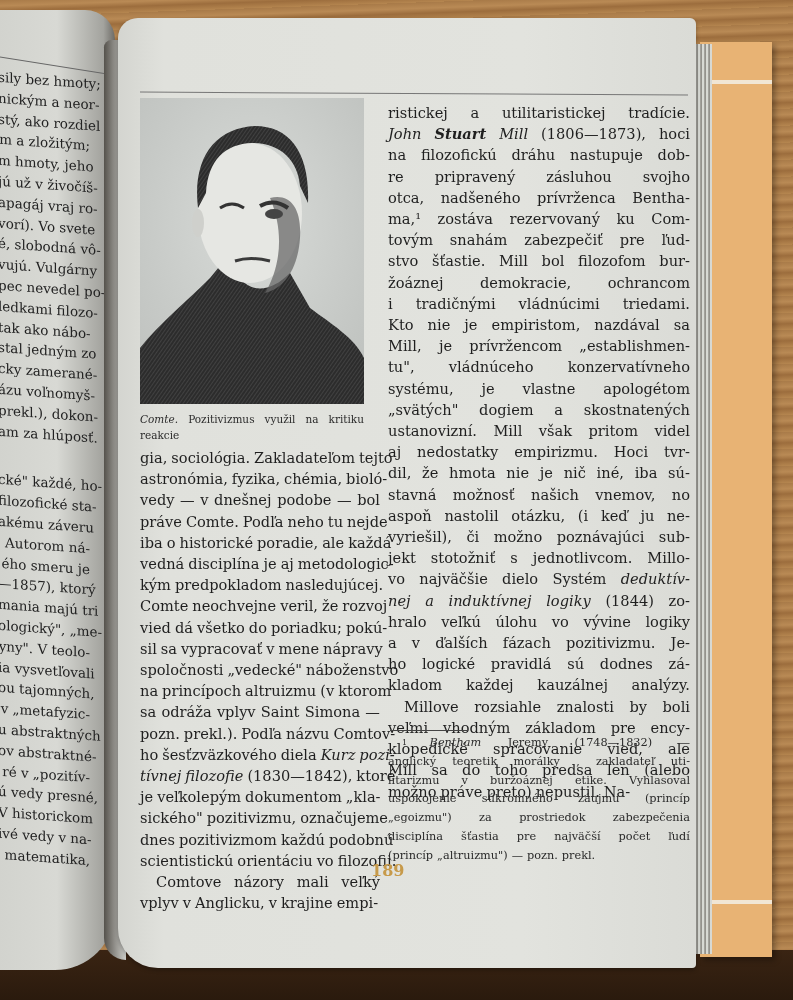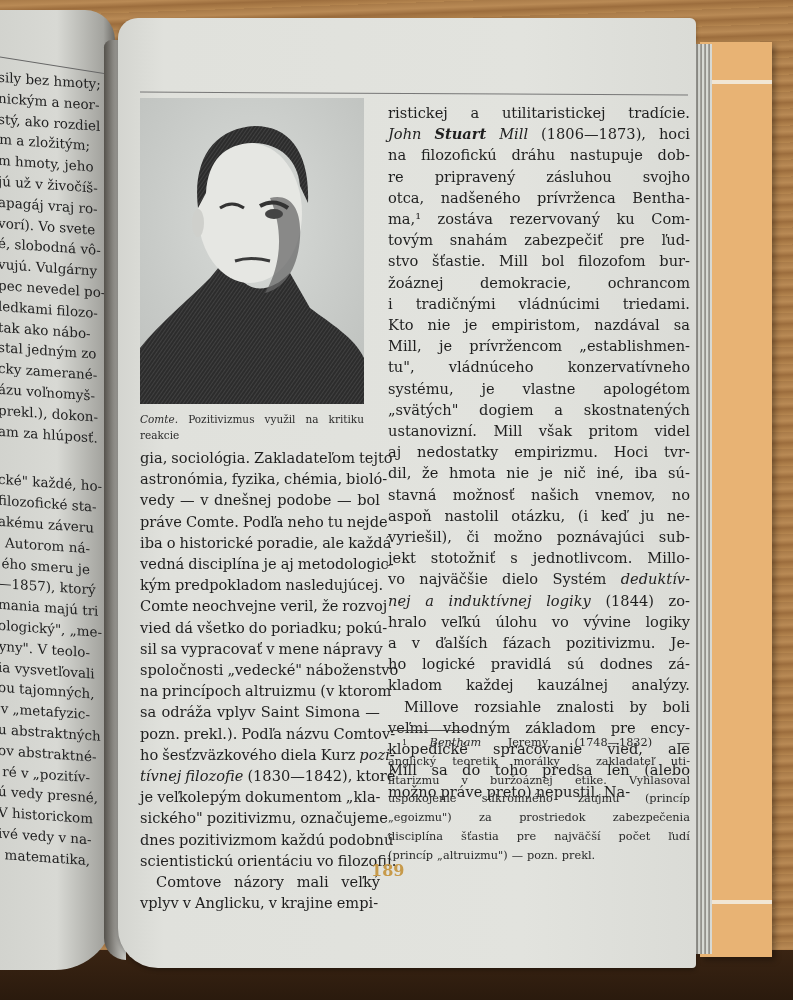--- a/index.html
+++ b/index.html
@@ -280,21 +280,21 @@
         <span>pozn.</span>
         <span>prekl.).</span>
         <span>Podľa</span>
         <span>názvu</span>
         <span>Comtov-</span>
       </div>
       <div class="ln">
         <span>ho</span>
         <span>šesťzväzkového</span>
         <span>diela</span>
-        <span style="">Kurz</span>
+        <span style="font-style: italic;">Kurz</span>
         <span style="font-style: italic;">pozi-</span>
       </div>
       <div class="ln">
         <span style="font-style: italic;">tívnej</span>
         <span style="font-style: italic;">filozofie</span>
         <span>(1830—1842),</span>
         <span>ktoré</span>
       </div>
       <div class="ln">
         <span>je</span>

